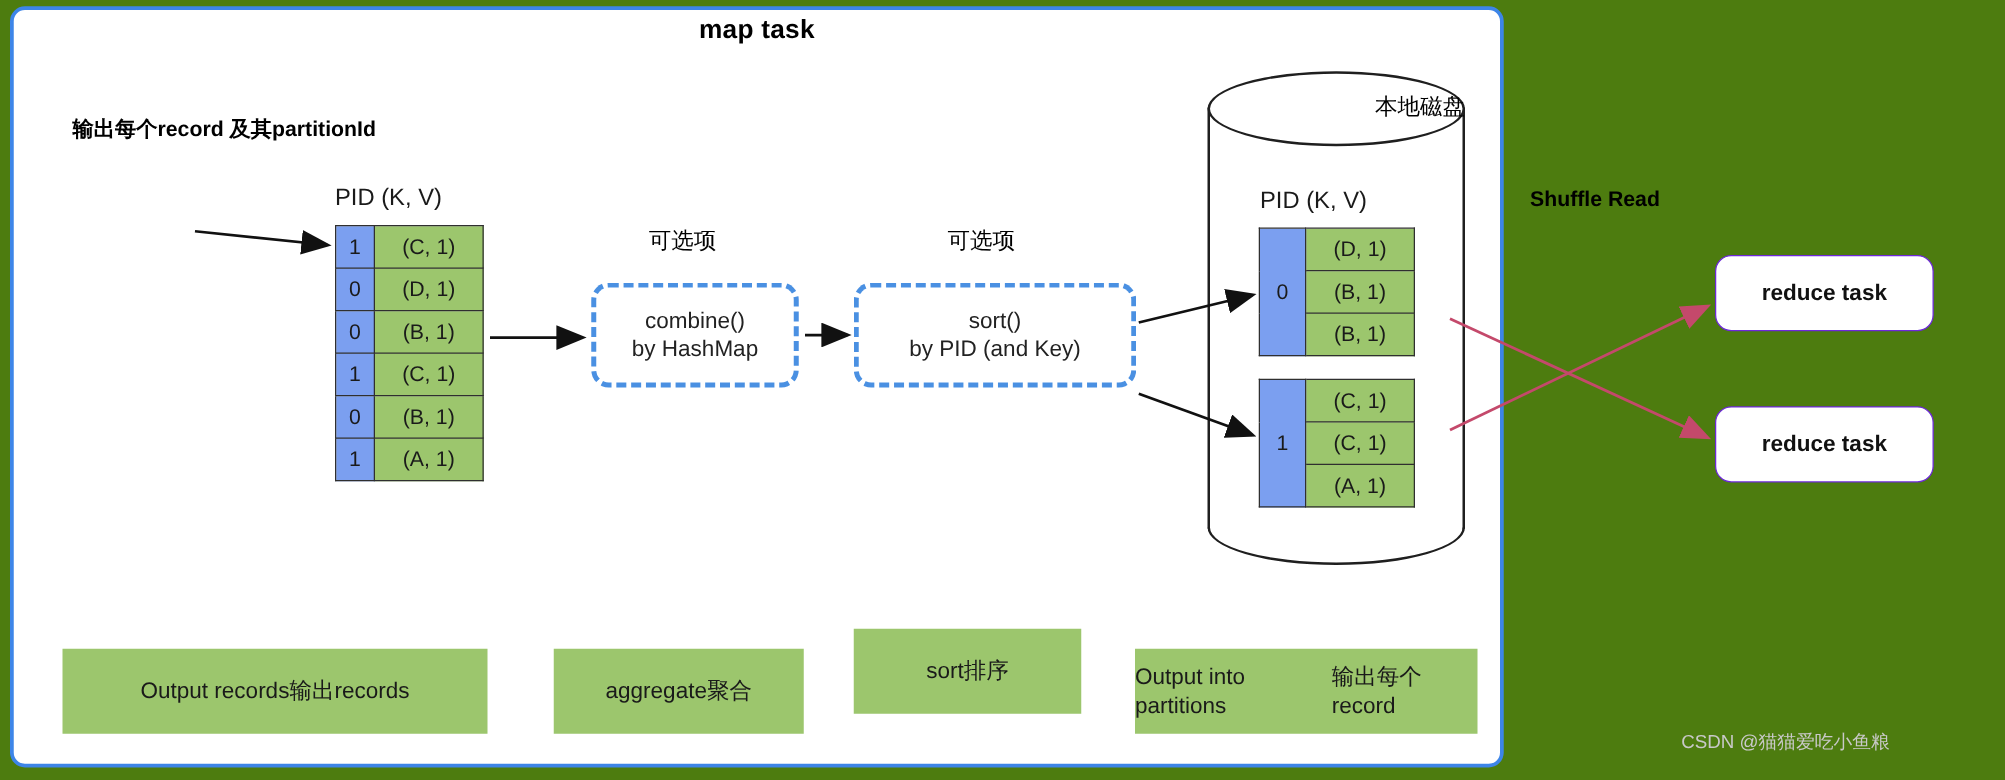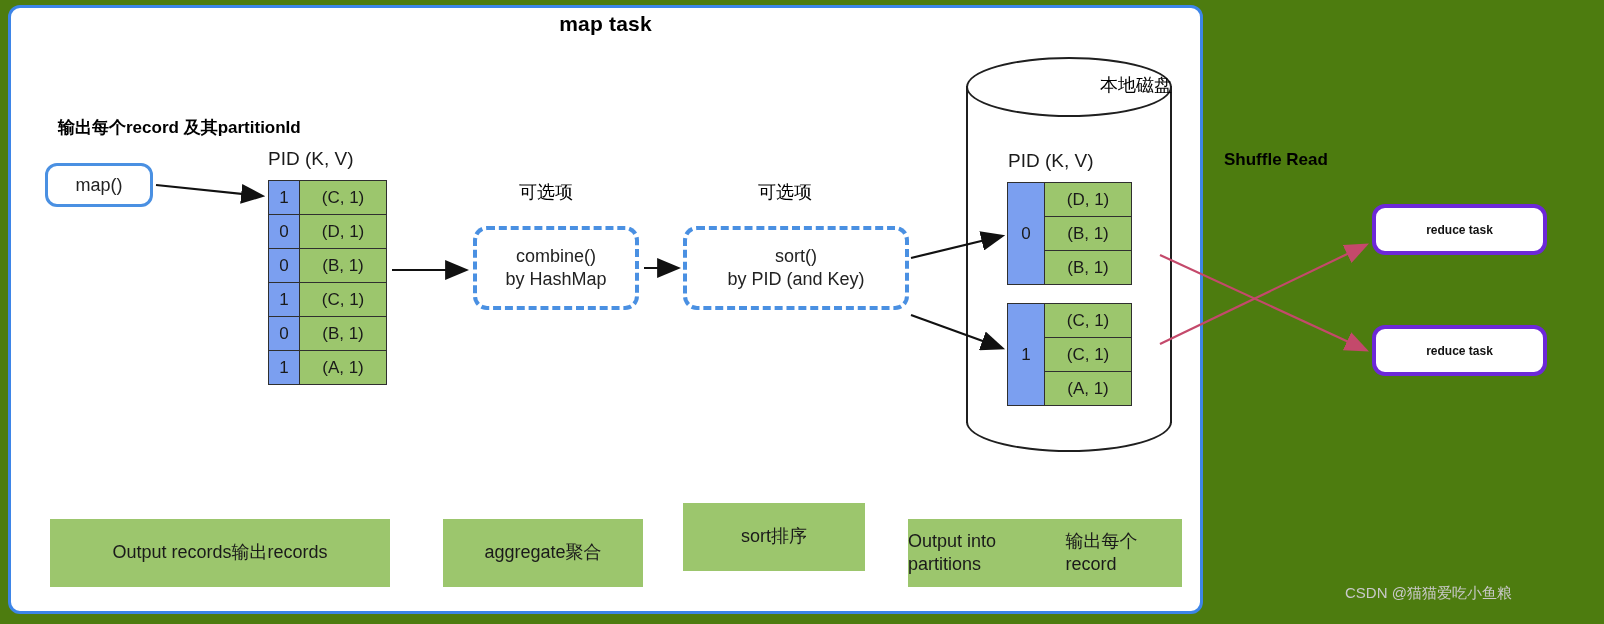--- a/index.html
+++ b/index.html
@@ -167,29 +167,29 @@
     width: 206px;
     text-align: right;
     font-size: 18px;
     font-weight: normal;
     color: #000000;
   }
 
   
   .reduce-task {
     width: 175px;
-    height: 51px;
-    border: 4px solid #6d28d9;
+    height: 61px;
+    border: 1px solid #6d28d9;
     border-radius: 13px;
     background: #ffffff;
     box-sizing: border-box;
     display: flex;
     align-items: center;
     justify-content: center;
-    font-size: 12px;
+    font-size: 18px;
     font-weight: bold;
     color: #111111;
   }
 
   
   .legend-bar {
     background: #9cc66d;
     display: flex;
     flex-direction: row;
     align-items: center;
@@ -220,25 +220,22 @@
   }
 </style>
 </head>
 <body>
 
 <div id="canvas">
 
   <div class="abs" id="map-task-frame"></div>
   <div class="abs" id="map-task-title">map task</div>
 
-  <div class="abs heading-bold" style="left:58px; top:116px;">输出每个record 及其partitionId</div>
-
-  <div class="abs" id="map-node">
-    <span>map()</span>
-  </div>
+  <div class="abs heading-bold" style="left:58px; top:92px;">输出每个record 及其partitionId</div>
+
 
   <div class="abs table-caption" style="left:268px; top:148px;">PID  (K, V)</div>
 
   <table class="abs kv-table" id="left-records-table" style="left:268px; top:180px;">
     <tbody id="left-rows">
         <tr>
           <td class="cell-pid">1</td>
           <td class="cell-kv">(C, 1)</td>
         </tr>
         <tr>

